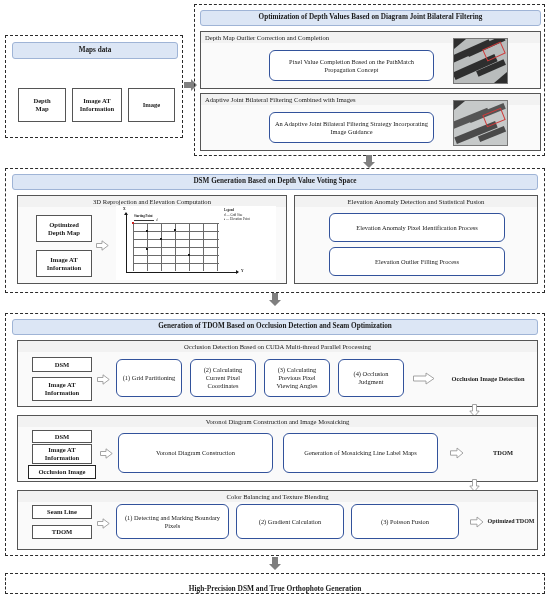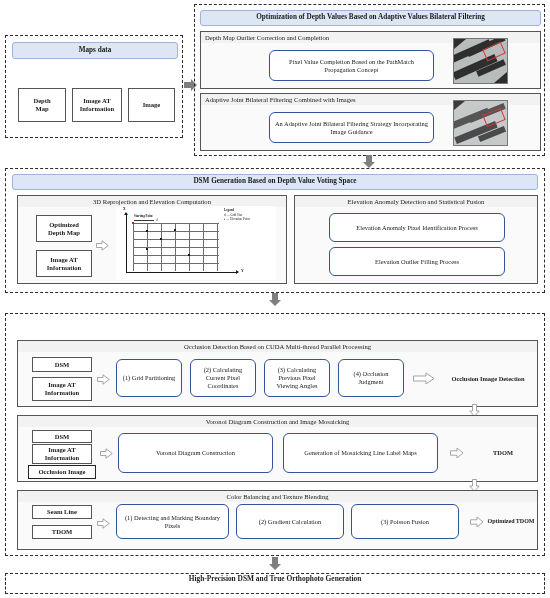--- a/index.html
+++ b/index.html
@@ -107,21 +107,21 @@
 </div>
 
 <div class="darrow" style="left:184px;top:78px;">
   <svg width="14" height="14" viewBox="0 0 14 14">
     <path d="M0 4 H7 V1 L13 7 L7 13 V10 H0 Z" fill="#7f7f7f"></path>
   </svg>
 </div>
 
 <div class="dashed" style="position:absolute;left:194px;top:4px;width:351px;height:152px;">
 
-  <div class="band" style="position:absolute;left:5px;top:5px;width:341px;height:16px;">Optimization of Depth Values Based on Adaptive Values Bilateral Filtering</div>
+  <div class="band" style="position:absolute;left:5px;top:5px;width:341px;height:16px;">Optimization of Depth Values Based on Diagram Joint Bilateral Filtering</div>
 
   <div class="panel" style="position:absolute;left:5px;top:26px;width:341px;height:58px;">
     <div class="sub-title left" style="width:100%;">Depth Map Outlier Correction and Completion</div>
     <div class="rbox" style="position:absolute;left:68px;top:18px;width:165px;height:31px;">Pixel Value Completion Based on the PathMatch Propagation Concept</div>
     <div class="thumb" style="position:absolute;left:252px;top:6px;width:55px;height:46px;">
       <div class="strip" style="left:-6px;top:9px;width:44px;height:7px;transform:rotate(-24deg);"></div>
       <div class="strip" style="left:12px;top:4px;width:40px;height:6px;transform:rotate(-24deg);"></div>
       <div class="strip" style="left:-2px;top:24px;width:46px;height:8px;transform:rotate(-24deg);"></div>
       <div class="strip" style="left:22px;top:26px;width:30px;height:6px;transform:rotate(-24deg);"></div>
       <div class="tri" style="left:0;top:0;border-left:12px solid #2e2e2e;border-bottom:10px solid transparent;"></div>
@@ -219,20 +219,21 @@
 </div>
 
 <div class="darrow" style="left:268px;top:293px;">
   <svg width="14" height="14" viewBox="0 0 14 14">
     <path d="M4 0 H10 V7 H13 L7 13 L1 7 H4 Z" fill="#7f7f7f"></path>
   </svg>
 </div>
 
 <div class="dashed" style="position:absolute;left:5px;top:313px;width:540px;height:243px;">
 
+  <div class="band" style="position:absolute;left:6px;top:5px;width:526px;height:16px;">Generation of TDOM Based on Occlusion Detection and Seam Optimization</div>
 
   <div class="panel" style="position:absolute;left:11px;top:26px;width:521px;height:67px;">
     <div class="sub-title" style="width:100%;">Occlusion Detection Based on CUDA Multi-thread Parallel Processing</div>
     <div class="sbox" style="position:absolute;left:14px;top:16px;width:60px;height:15px;">DSM</div>
     <div class="sbox" style="position:absolute;left:14px;top:36px;width:60px;height:24px;white-space:pre-line;">Image AT
 Information</div>
 
     <div class="oarrow" style="left:79px;top:33px;">
       <svg width="13" height="11" viewBox="0 0 13 11">
         <path d="M0.5 3.5 H6 V0.8 L12.2 5.5 L6 10.2 V7.5 H0.5 Z" fill="#ffffff" stroke="#9a9a9a" stroke-width="0.9"></path>
@@ -314,15 +315,15 @@
     <div class="plainlabel" style="position:absolute;left:468px;top:23px;width:50px;height:16px;font-size:6.0px;">Optimized TDOM</div>
   </div>
 </div>
 
 <div class="darrow" style="left:268px;top:557px;">
   <svg width="14" height="14" viewBox="0 0 14 14">
     <path d="M4 0 H10 V7 H13 L7 13 L1 7 H4 Z" fill="#7f7f7f"></path>
   </svg>
 </div>
 
-<div class="dashed" style="position:absolute;left:5px;top:573px;width:540px;height:21px;display:flex;align-items:flex-start;justify-content:center;">
+<div class="dashed" style="position:absolute;left:5px;top:573px;width:540px;height:21px;display:flex;align-items:flex-end;justify-content:center;">
   <div style="font-size:7.4px;font-weight:bold;text-align:center;">High-Precision DSM and True Orthophoto Generation</div>
 </div>
 
 </body></html>

